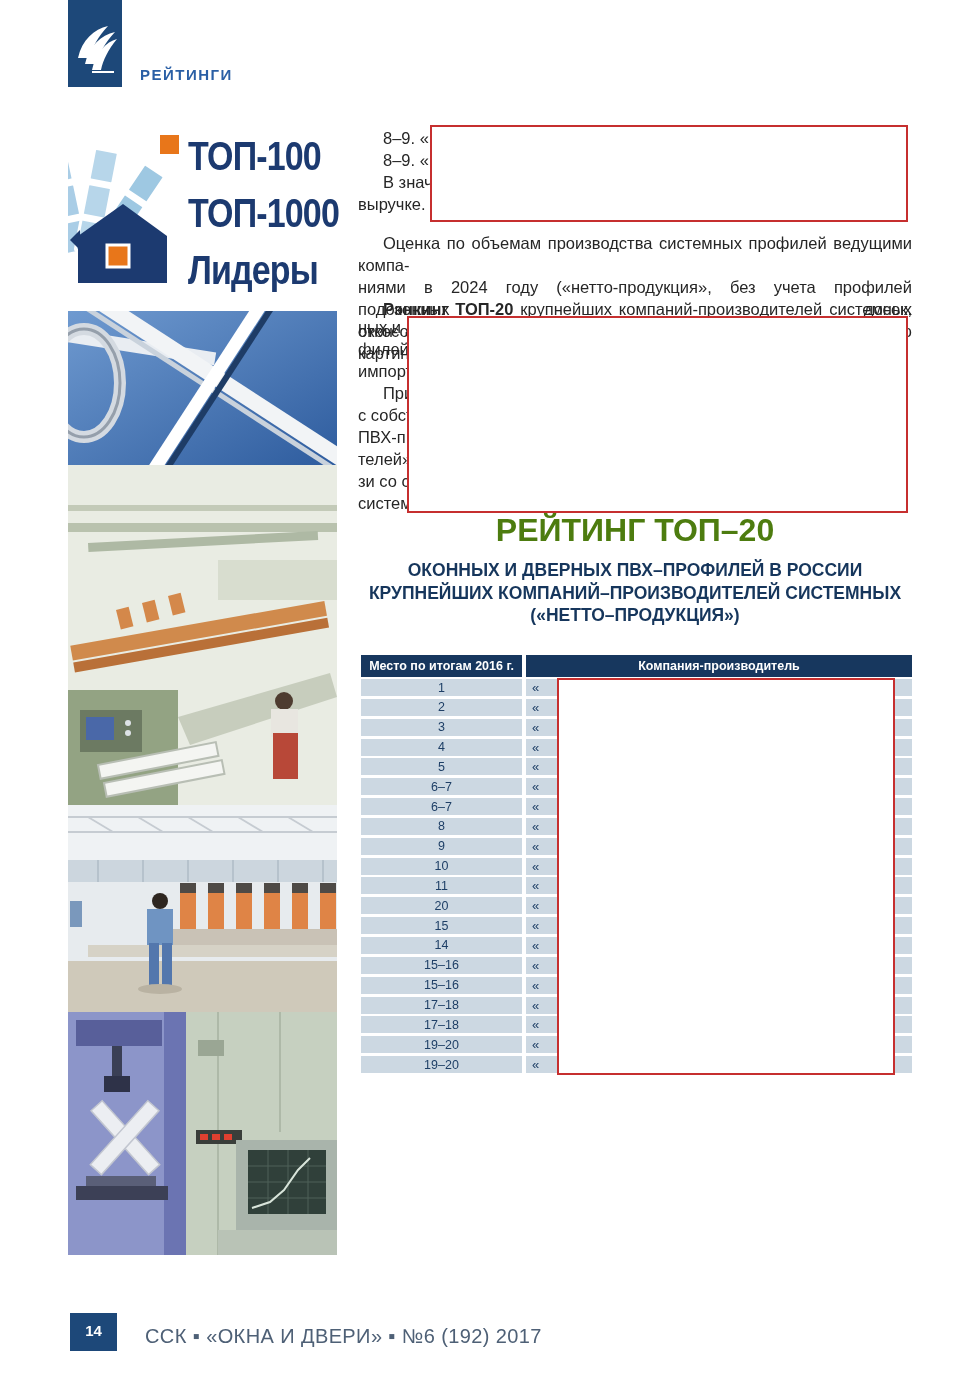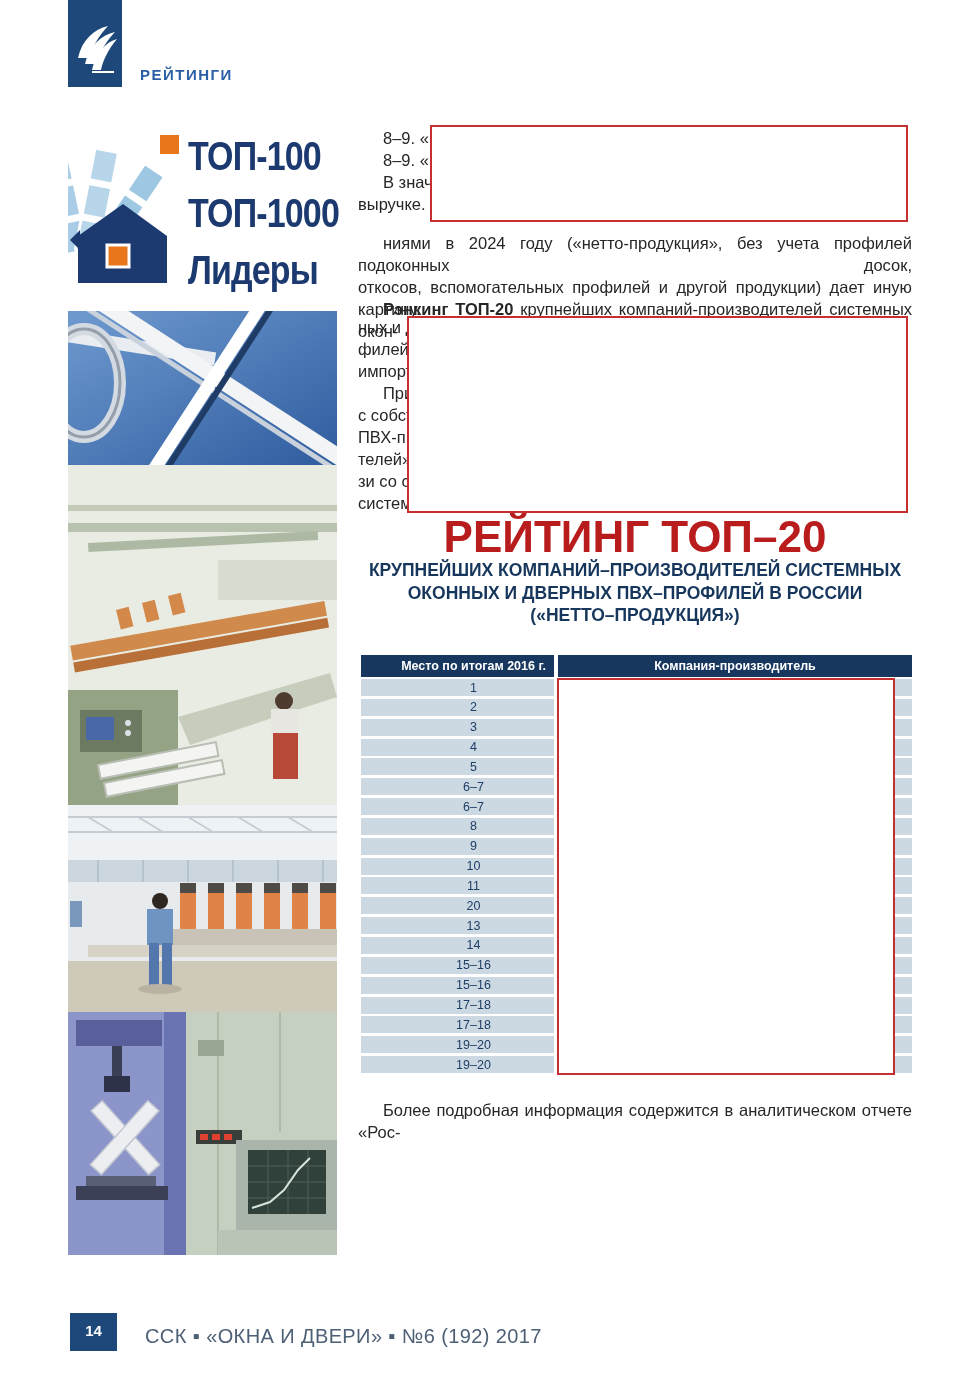--- a/index.html
+++ b/index.html
@@ -31,31 +31,31 @@
   .intro-block div:nth-of-type(-n+3){padding-left:25px;}
   .covered-block div:nth-of-type(4){padding-left:25px;}
   .just{text-align:justify;text-align-last:justify;}
   .para1-block div{text-align:justify;text-align-last:justify;}
   .para1-block div:nth-of-type(1){text-indent:25px;}
   .lead-line{text-indent:25px;}
   .closing-block div:nth-of-type(-n+2){text-align:justify;text-align-last:justify;}
   .closing-block div:nth-of-type(1){text-indent:25px;}
 
   
-  .rating-title{left:358px;top:512px;width:554px;text-align:center;font-size:44px;font-weight:bold;
-                color:#b91c1c;letter-spacing:0;}
+  .rating-title{left:358px;top:512px;width:554px;text-align:center;font-size:32px;font-weight:bold;
+                color:#4d7c0f;letter-spacing:0;}
   .rating-subtitle{left:358px;top:559px;width:554px;text-align:center;font-size:17.5px;font-weight:bold;
                    color:#16365c;line-height:22.5px;}
 
   
   .rank-table{left:361px;top:655px;width:551px;}
   .thead{display:flex;gap:4px;height:22px;margin-bottom:2px;}
   .thead .c1,.thead .c2{background:#17375e;color:#ffffff;font-size:12.5px;font-weight:bold;
         display:flex;align-items:center;justify-content:center;}
-  .c1{width:161px;flex:none;padding-left:32px;}
+  .c1{width:161px;flex:none;}
   .c2{flex:1;}
   .tbody{display:flex;flex-direction:column;gap:2.85px;}
   .trow{display:flex;gap:4px;height:17px;}
   .trow .c1{background:#ccd8e2;color:#1e3f66;font-size:12.5px;display:flex;align-items:center;justify-content:center;}
   .trow .c2{background:#ccd8e2;color:#1e3f66;font-size:13px;display:flex;align-items:center;padding-left:6px;box-sizing:border-box;}
 
   
   .redact{background:#ffffff;border:2px solid #c62f2f;box-sizing:border-box;z-index:10;}
   .r1{left:430px;top:125px;width:478px;height:97px;}
   .r2{left:407px;top:316px;width:501px;height:197px;}
@@ -249,20 +249,21 @@
   <div class="abs col txt frag-block intro-block" style="top:127px;">
 
   <div>8–9. «В</div>
       <div>8–9. «П</div>
       <div>В значи</div>
       <div>выручке.</div>
     </div>
 
   <div class="abs col txt para1-block" style="top:232px;">
 
+  <div>Оценка по объемам производства системных профилей ведущими компа-</div>
       <div>ниями в 2024 году («нетто-продукция», без учета профилей подоконных досок,</div>
       <div>откосов, вспомогательных профилей и другой продукции) дает иную картину.</div>
     </div>
   <div class="abs col txt just lead-line" style="top:298px;">
     <b>Рэнкинг ТОП-20</b><span> крупнейших компаний-производителей системных окон-</span>
   </div>
 
   <div class="abs col txt frag-block covered-block" style="top:316px;">
 
   <div>ных и д</div>
@@ -272,22 +273,22 @@
       <div>с собст</div>
       <div>ПВХ-п</div>
       <div>телей»</div>
       <div>зи со с</div>
       <div>систем</div>
     </div>
 
   <div class="abs rating-title">РЕЙТИНГ ТОП–20</div>
   <div class="abs rating-subtitle">
 
-  <div>КРУПНЕЙШИХ КОМПАНИЙ–ПРОИЗВОДИТЕЛЕЙ СИСТЕМНЫХ</div>
-      <div>ОКОННЫХ И ДВЕРНЫХ ПВХ–ПРОФИЛЕЙ В РОССИИ</div>
+  <div>ОКОННЫХ И ДВЕРНЫХ ПВХ–ПРОФИЛЕЙ В РОССИИ</div>
+      <div>КРУПНЕЙШИХ КОМПАНИЙ–ПРОИЗВОДИТЕЛЕЙ СИСТЕМНЫХ</div>
       <div>(«НЕТТО–ПРОДУКЦИЯ»)</div>
     </div>
 
   <div class="abs rank-table">
     <div class="thead">
       <div class="c1">Место по итогам 2016 г.</div>
       <div class="c2">Компания-производитель</div>
     </div>
     <div class="tbody">
 
@@ -345,21 +346,21 @@
           <div class="c1">11</div>
           <div class="c2">«</div>
         </div>
 
         <div class="trow">
           <div class="c1">20</div>
           <div class="c2">«</div>
         </div>
 
         <div class="trow">
-          <div class="c1">13</div>
+          <div class="c1">15</div>
           <div class="c2">«</div>
         </div>
 
         <div class="trow">
           <div class="c1">14</div>
           <div class="c2">«</div>
         </div>
 
         <div class="trow">
           <div class="c1">15–16</div>
@@ -388,21 +389,20 @@
 
         <div class="trow">
           <div class="c1">19–20</div>
           <div class="c2">«</div>
         </div>
       </div>
   </div>
 
   <div class="abs col txt closing-block" style="top:1099px;">
 
-  <div>Более подробная информация содержится в аналитическом отчете «Рос-</div>
     </div>
 
   <div class="abs redact r1"></div>
   <div class="abs redact r2"></div>
   <div class="abs redact r3"></div>
 
   <div class="abs page-num-rect">14</div>
   <div class="abs issue-line">ССК ▪ «ОКНА И ДВЕРИ» ▪ №6 (192) 2017</div>
 
 </div>

